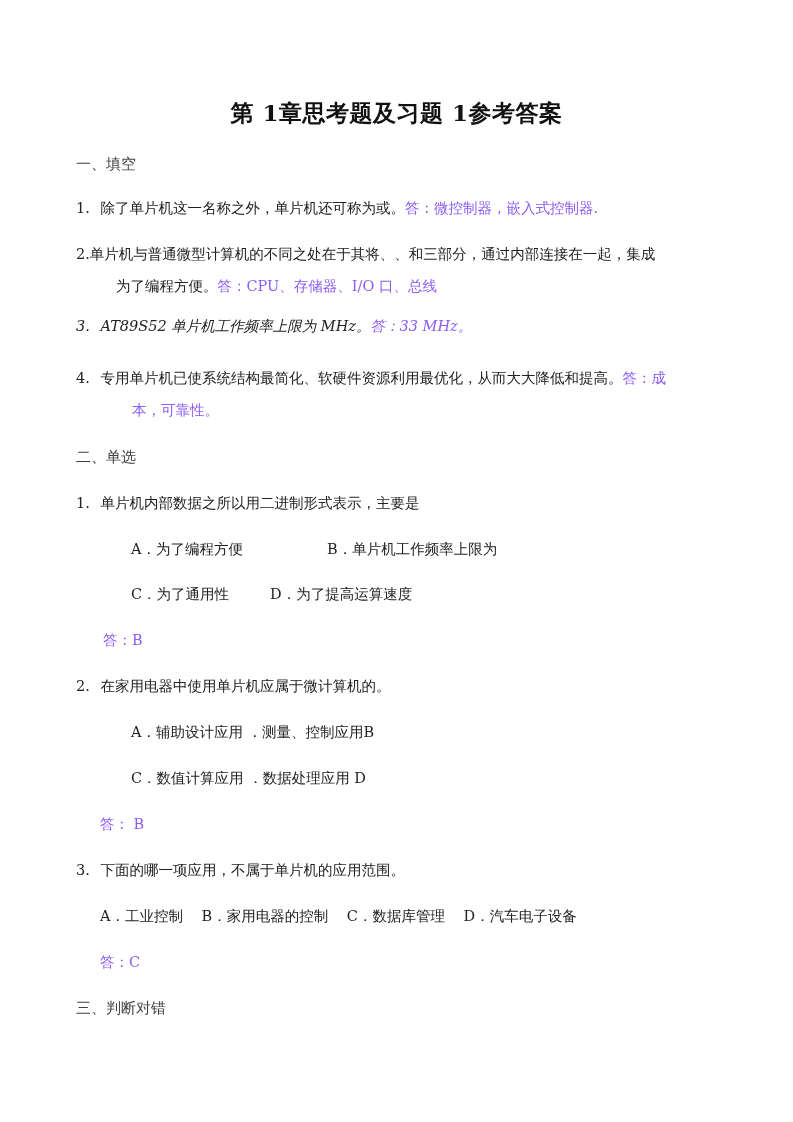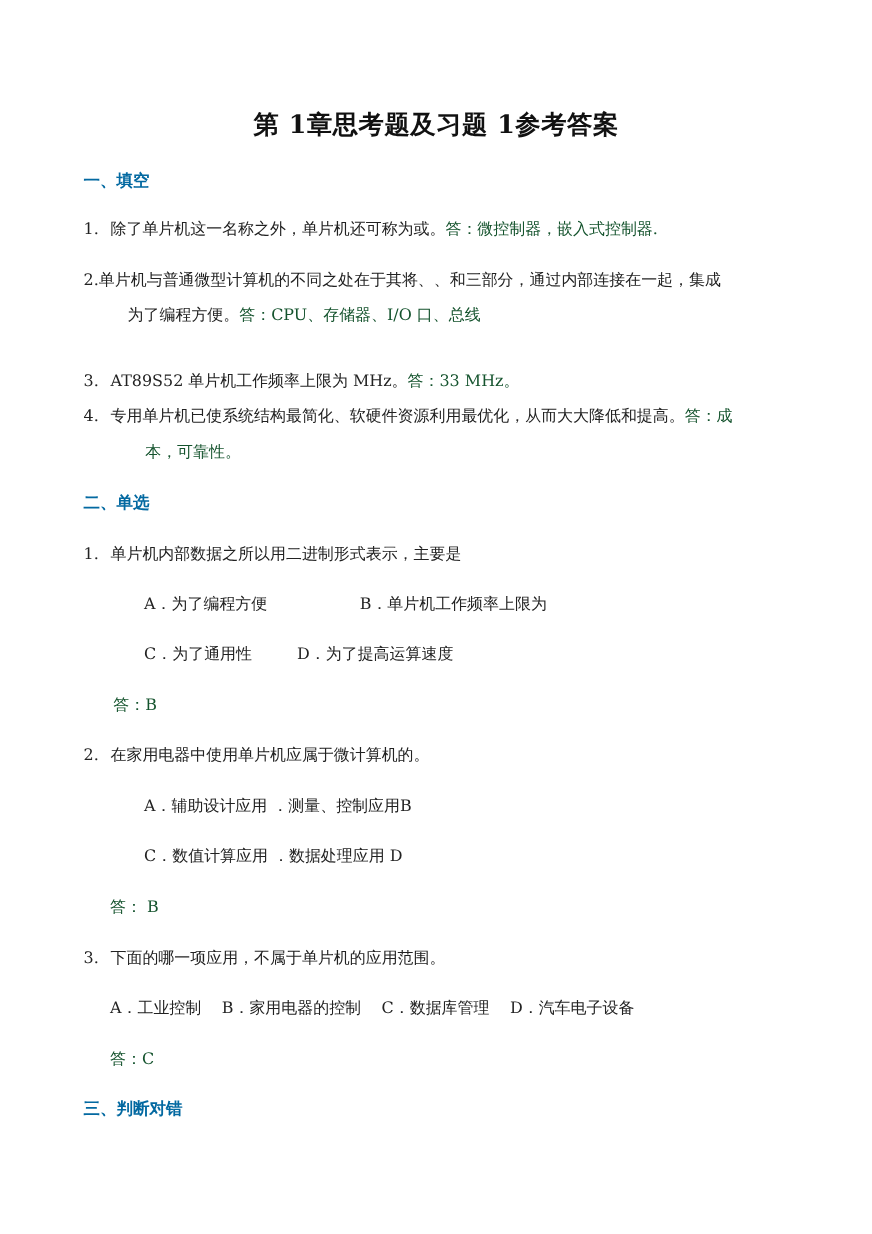--- a/index.html
+++ b/index.html
@@ -29,31 +29,31 @@
       font-size: 23px;
       font-weight: bold;
       letter-spacing: 0.5px;
       color: #111;
     }
     .section-heading {
       position: absolute;
       left: 76px;
       font-family: "DejaVu Sans", "Liberation Sans", sans-serif;
       font-size: 15px;
-      font-weight: bold;
-      color: #0369a1;
+      font-weight: normal;
+      color: #404040;
     }
     .line {
       position: absolute;
       font-size: 14.5px;
       white-space: nowrap;
       color: #222;
     }
     .ans {
-      color: #14532d;
+      color: #8b5cf6;
     }
   </style>
 </head>
 <body>
 
 <div class="page">
 
   <div class="title">第 1章思考题及习题 1参考答案</div>
 
   <div class="section-heading" style="top:155px;">一、填空</div>
@@ -63,21 +63,21 @@
     <span style="margin-left:6px;">除了单片机这一名称之外，单片机还可称为或。</span><span class="ans">答：微控制器，嵌入式控制器.</span>
   </div>
 
   <div class="line" style="left:76px; top:245px;">
     <span>2.</span><span>单片机与普通微型计算机的不同之处在于其将、、和三部分，通过内部连接在一起，集成</span>
   </div>
   <div class="line" style="left:116px; top:277px;">
     <span>为了编程方便。</span><span class="ans">答：CPU、存储器、I/O 口、总线</span>
   </div>
 
-  <div class="line" style="left:76px; top:337px;">
+  <div class="line" style="left:76px; top:317px;font-style:italic;">
     <span>3.</span>
     <span style="margin-left:6px;">AT89S52 单片机工作频率上限为 MHz。</span><span class="ans">答：33 MHz。</span>
   </div>
 
   <div class="line" style="left:76px; top:369px;">
     <span>4.</span>
     <span style="margin-left:6px;">专用单片机已使系统结构最简化、软硬件资源利用最优化，从而大大降低和提高。</span><span class="ans">答：成</span>
   </div>
   <div class="line ans" style="left:132px; top:401px;">本，可靠性。</div>
 

